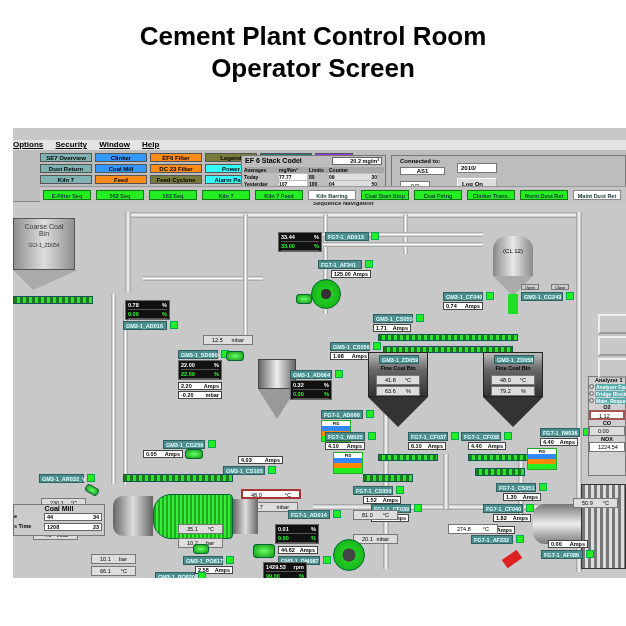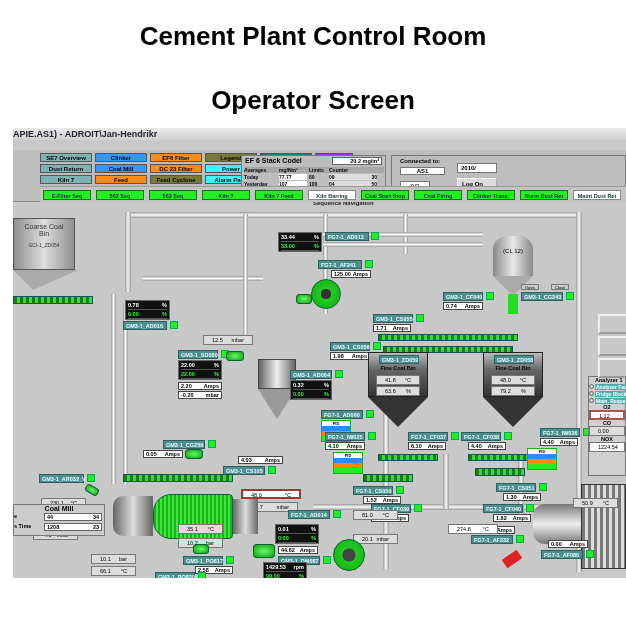--- a/index.html
+++ b/index.html
@@ -1,18 +1,18 @@
 <!DOCTYPE html>
 <html><head>
 <meta charset="utf-8">
 <style>
 *{box-sizing:border-box;margin:0;padding:0}
 body{width:626px;height:626px;background:#fff;font-family:"Liberation Sans",sans-serif;position:relative;overflow:hidden}
 .heading{position:absolute;left:0;width:626px;text-align:center;font-weight:bold;font-size:26px;color:#000;line-height:32px}
-#h1{top:20px}#h2{top:84px}
+#h1{top:20px}#h2{top:52px}
 #screen{position:absolute;left:13px;top:128px;width:613px;height:450px;background:#c8c8c8;overflow:hidden}
 #titlebar{position:absolute;left:0;top:0;width:613px;height:12px;background:linear-gradient(#eaeaea,#d0d0d0);font-size:9px;font-weight:bold;color:#223;padding-left:0;line-height:12px;white-space:nowrap}
 #menubar{position:absolute;left:0;top:12px;width:613px;height:10px;background:#e4e4e4;font-size:8px;font-weight:bold;line-height:10px;white-space:nowrap}
 #menubar span{margin-right:10px;text-decoration:underline}
 #toolbar{position:absolute;left:0;top:22px;width:613px;height:52px;background:#bdbdbd;border-bottom:1px solid #888}
 .nb{position:absolute;height:9px;font-size:6px;font-weight:bold;text-align:center;line-height:9px;border:1px solid #555;white-space:nowrap;overflow:hidden}
 .seq{position:absolute;height:10px;font-size:5.5px;font-weight:bold;text-align:center;line-height:10px;background:#22ee22;border:1px solid #117711;color:#133;white-space:nowrap;overflow:hidden}
 #seqbar{position:absolute;left:27px;top:58px;width:586px;height:16px;background:#c4c4c4;border-top:1px solid #999}
 #seqtitle{position:absolute;left:300px;top:50px;font-size:6px;font-weight:bold;color:#222}
 .panel{position:absolute;background:#c0c0c0;border:1px solid #777}
@@ -30,21 +30,26 @@
 .pid div{height:5px;font-size:4px;text-align:center;line-height:5px}
 .side-btn{position:absolute;width:30px;height:20px;background:#c8c8c8;border:2px outset #eee;font-size:6px;font-weight:bold;line-height:16px;padding-left:6px}
 </style>
 </head>
 <body>
 
 <div class="heading" id="h1">Cement Plant Control Room</div>
 <div class="heading" id="h2">Operator Screen</div>
 
 <div id="screen">
-  <div id="titlebar">APIE.AS1) - ADROIT\Jan-Hendrikr</div>
+  <div id="menubar">
+    <span>Options</span>
+    <span>Security</span>
+    <span>Window</span>
+    <span>Help</span>
+  </div>
 
   <div id="toolbar">
     <div id="navgrid">
         <div class="nb" style="left: 27px; top: 3px; width: 52px; background: rgb(127, 179, 179);">SE7 Overview</div>
         <div class="nb" style="left: 82px; top: 3px; width: 52px; background: rgb(51, 153, 255);">Clinker</div>
         <div class="nb" style="left: 137px; top: 3px; width: 52px; background: rgb(255, 140, 26);">EF6 Filter</div>
         <div class="nb" style="left: 192px; top: 3px; width: 52px; background: rgb(122, 122, 58);">Legend</div>
         <div class="nb" style="left: 247px; top: 3px; width: 52px; background: rgb(26, 122, 122);">Control</div>
         <div class="nb" style="left: 302px; top: 3px; width: 38px; background: rgb(153, 51, 255);">Trend 1 2 3</div>
         <div class="nb" style="left: 27px; top: 14px; width: 52px; background: rgb(127, 179, 179);">Dust Return</div>

